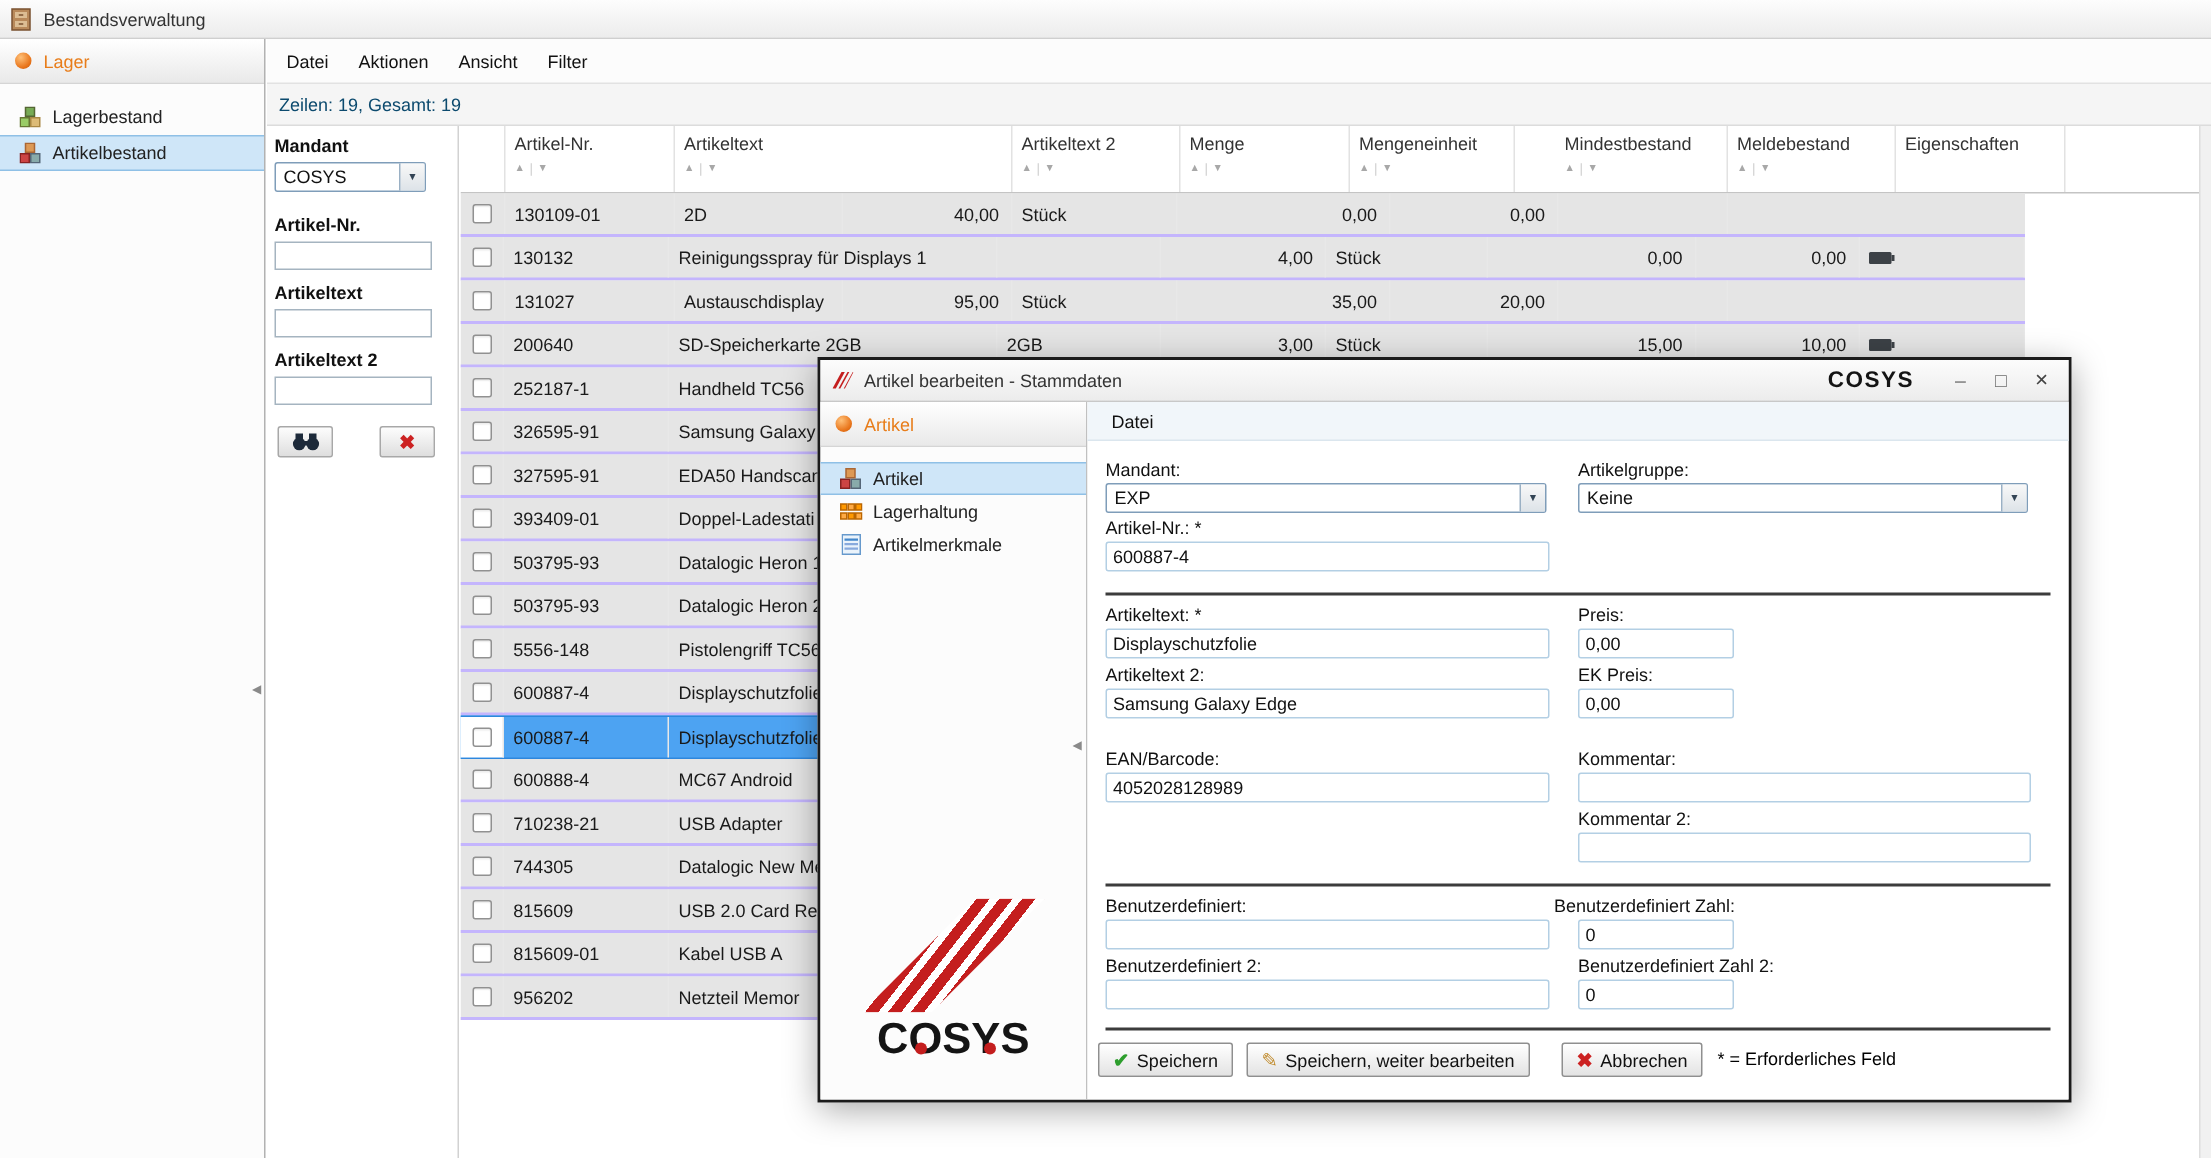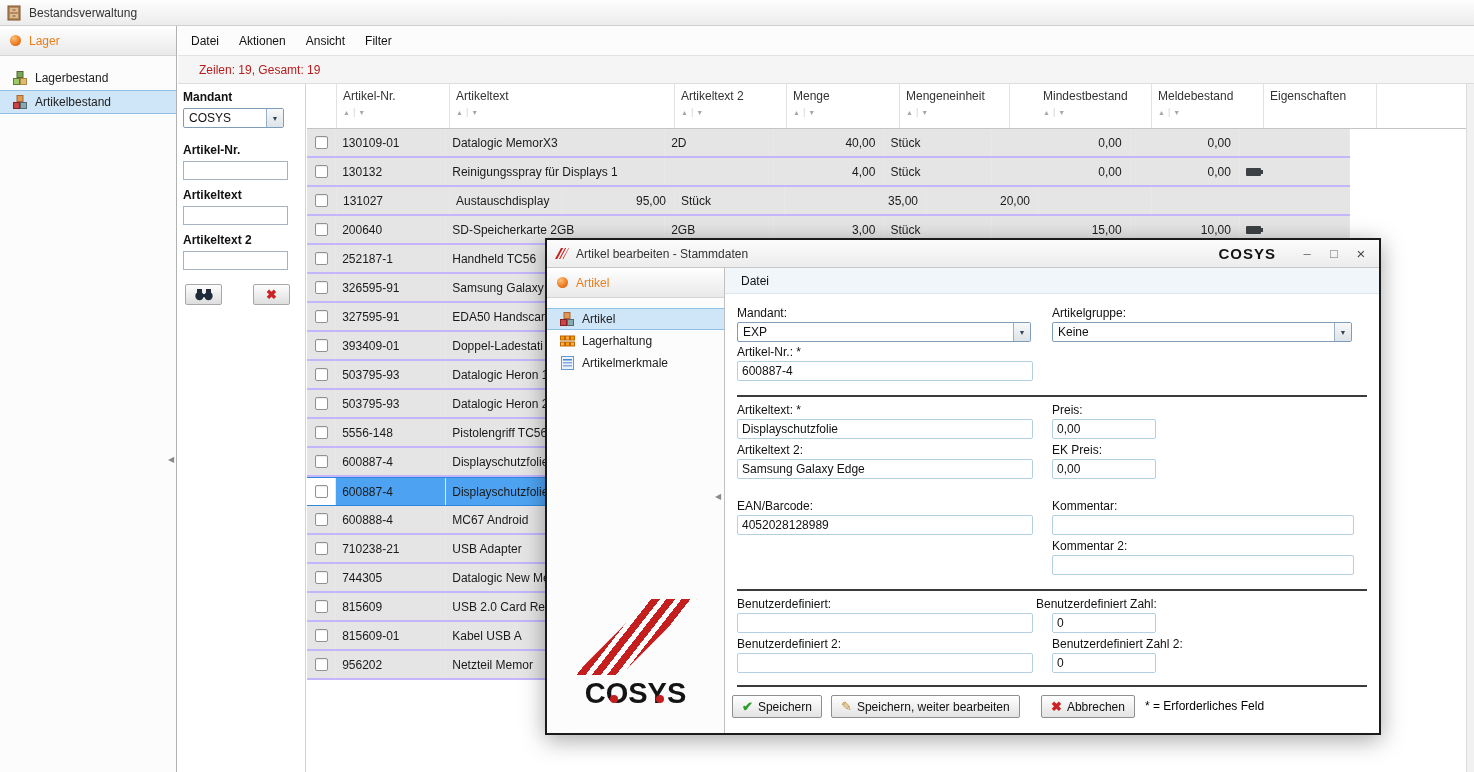--- a/index.html
+++ b/index.html
@@ -27,21 +27,21 @@
   .nicon { display:inline-flex; width:16px; justify-content:center; flex:0 0 auto; }
 
   .collapse-arrow { position:absolute; font-size:8px; color:#8a8a8a; z-index:5; }
   #main-splitter { left:168px; top:455px; }
 
   
   #menubar { position:absolute; left:178px; top:26px; right:0; height:30px;
     background:#fcfcfc; border-bottom:1px solid #e2e2e2; display:flex; align-items:center; padding-left:3px; }
   .menu-item { padding:0 10px; line-height:30px; color:#111; cursor:default; }
   #statusbar { position:absolute; left:178px; top:56px; right:0; height:28px;
-    background:#f5f5f5; border-bottom:1px solid #dcdcdc; display:flex; align-items:center; padding-left:21px; color:#b91c1c; }
+    background:#f5f5f5; border-bottom:1px solid #dcdcdc; display:flex; align-items:center; padding-left:8px; color:#0c4a6e; }
 
   
   #filterpanel { position:absolute; left:178px; top:84px; width:128px; bottom:0;
     background:#fff; border-right:1px solid #d2d2d2; padding:6px 5px 0 5px; }
   .flt-label { font-weight:bold; color:#111; margin-top:8px; }
   .flt-label.firstlab { margin-top:0; }
   .flt-input { display:block; width:105px; height:19px; border:1px solid #a5b4c0;
     margin-top:4px; padding:0 4px; font:12px "Liberation Sans",sans-serif; color:#111; }
   .fsel { height:20px; border:1px solid #7f9db9; background:#fff; display:flex; align-items:center; border-radius:2px; }
   .fsel .val { flex:1; padding:0 5px; overflow:hidden; white-space:nowrap; color:#111; }
@@ -271,21 +271,20 @@
       <span>Eigenschaften</span>
     </div>
     <div class="th c9"></div>
   </div>
   <div class="tbody">
       <div class="tr">
     <div class="td c0 check">
           <span class="cb"></span>
         </div>
     <div class="td c1">130109-01</div>
-    <div class="td c2">Datalogic MemorX3</div>
     <div class="td c3">2D</div>
     <div class="td c4 num">40,00</div>
     <div class="td c5">Stück</div>
     <div class="td c6 num">0,00</div>
     <div class="td c7 num">0,00</div>
     <div class="td c8"></div>
   </div>
       <div class="tr">
     <div class="td c0 check">
           <span class="cb"></span>

